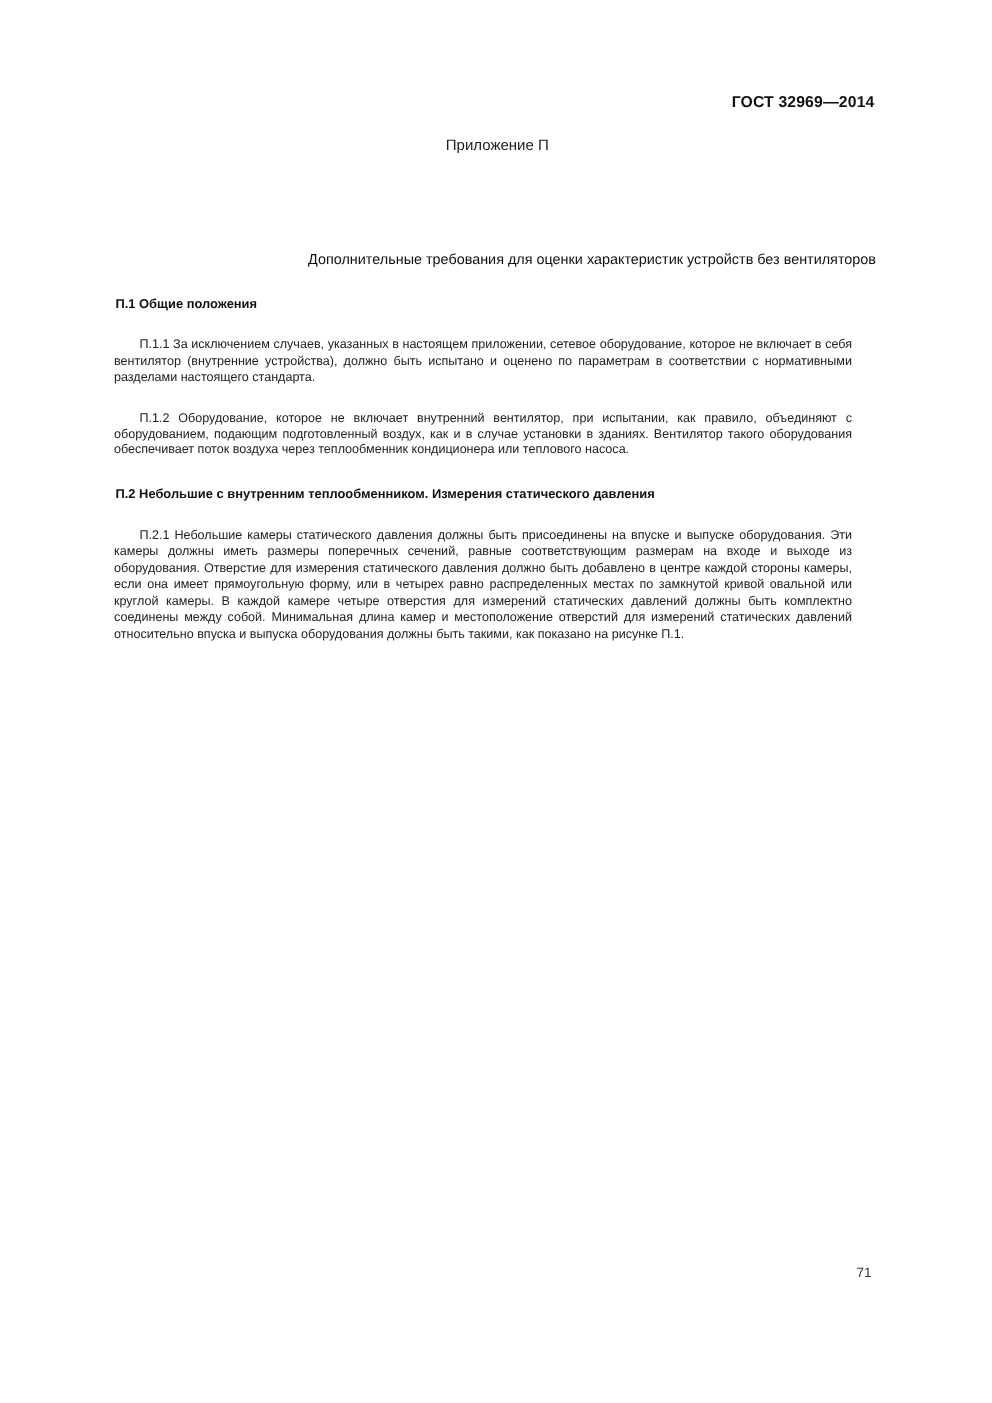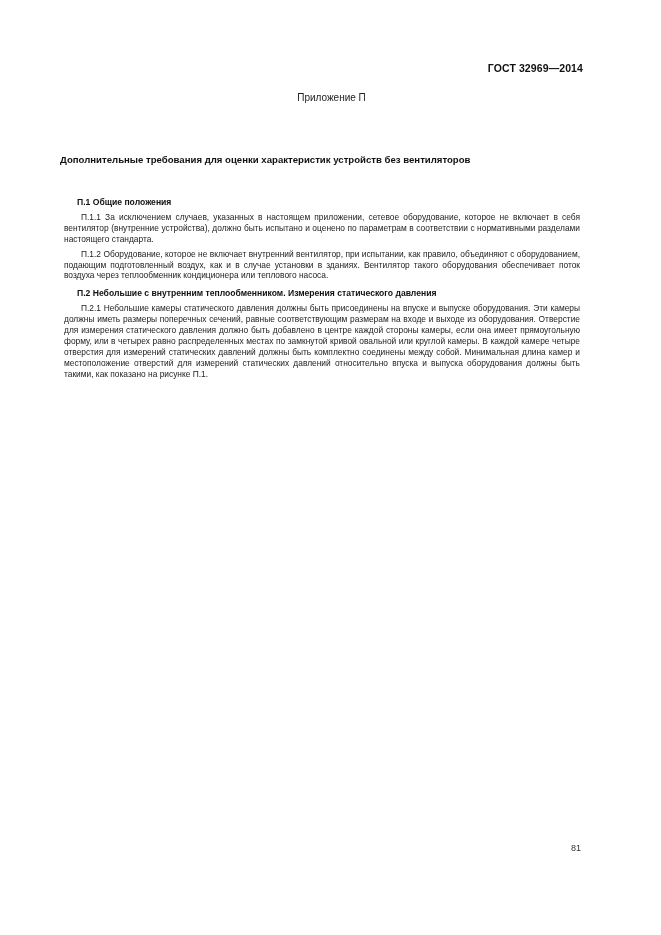--- a/index.html
+++ b/index.html
@@ -2,25 +2,25 @@
 <html><head>
 <meta charset="utf-8">
 <style>
   html, body { margin: 0; padding: 0; background: #ffffff; }
   body { width: 661px; height: 935px; position: relative; overflow: hidden;
          font-family: "Liberation Sans", "DejaVu Sans", sans-serif; color: #1a1a1a; }
   .page { position: absolute; left: 0; top: 0; width: 661px; height: 935px; background: #fff; }
   .header-code { position: absolute; top: 62px; right: 78px; font-size: 10.5px; font-weight: bold; color: #111; letter-spacing: 0.1px; }
   .appendix { position: absolute; top: 92px; left: 1px; width: 661px; text-align: center;
               font-size: 10px; font-weight: normal; line-height: 11.5px; color: #222; }
-  .main-title { position: absolute; top: 154px; left: 60px; width: 524px; text-align: left;
-                font-size: 9.6px; font-weight: bold; line-height: 12px; color: #111; }
+  .main-title { position: absolute; top: 168px; left: 60px; width: 524px; text-align: right;
+                font-size: 9.6px; font-weight: normal; line-height: 12px; color: #111; }
   .content { position: absolute; top: 197px; left: 60px; width: 524px; font-size: 8.4px; line-height: 10.9px; color: #222; }
   .sec-heading { font-weight: bold; font-size: 8.6px; margin: 0 0 1px 17px; color: #111; }
-  .para { margin: 4px; text-align: justify; text-indent: 17px; }
+  .para { margin: 16px; text-align: justify; text-indent: 17px; }
   .gap { height: 3px; }
   .page-number { position: absolute; top: 843px; left: 571px; font-size: 9px; color: #333; }
 </style>
 </head>
 <body>
 
 <div class="page">
   <div class="header-code">ГОСТ 32969—2014</div>
 
   <div class="appendix">
@@ -33,14 +33,14 @@
 
   <div class="content">
     <div class="sec-heading">П.1 Общие положения</div>
     <p class="para">П.1.1 За исключением случаев, указанных в настоящем приложении, сетевое оборудование, которое не включает в себя вентилятор (внутренние устройства), должно быть испытано и оценено по параметрам в соответствии с нормативными разделами настоящего стандарта.</p>
     <p class="para">П.1.2 Оборудование, которое не включает внутренний вентилятор, при испытании, как правило, объединяют с оборудованием, подающим подготовленный воздух, как и в случае установки в зданиях. Вентилятор такого оборудования обеспечивает поток воздуха через теплообменник кондиционера или теплового насоса.</p>
     <div class="gap"></div>
     <div class="sec-heading">П.2 Небольшие с внутренним теплообменником. Измерения статического давления</div>
     <p class="para">П.2.1 Небольшие камеры статического давления должны быть присоединены на впуске и выпуске оборудования. Эти камеры должны иметь размеры поперечных сечений, равные соответствующим размерам на входе и выходе из оборудования. Отверстие для измерения статического давления должно быть добавлено в центре каждой стороны камеры, если она имеет прямоугольную форму, или в четырех равно распределенных местах по замкнутой кривой овальной или круглой камеры. В каждой камере четыре отверстия для измерений статических давлений должны быть комплектно соединены между собой. Минимальная длина камер и местоположение отверстий для измерений статических давлений относительно впуска и выпуска оборудования должны быть такими, как показано на рисунке П.1.</p>
   </div>
 
-  <div class="page-number">81</div>
+  <div class="page-number">71</div>
 </div>
 
 </body></html>

